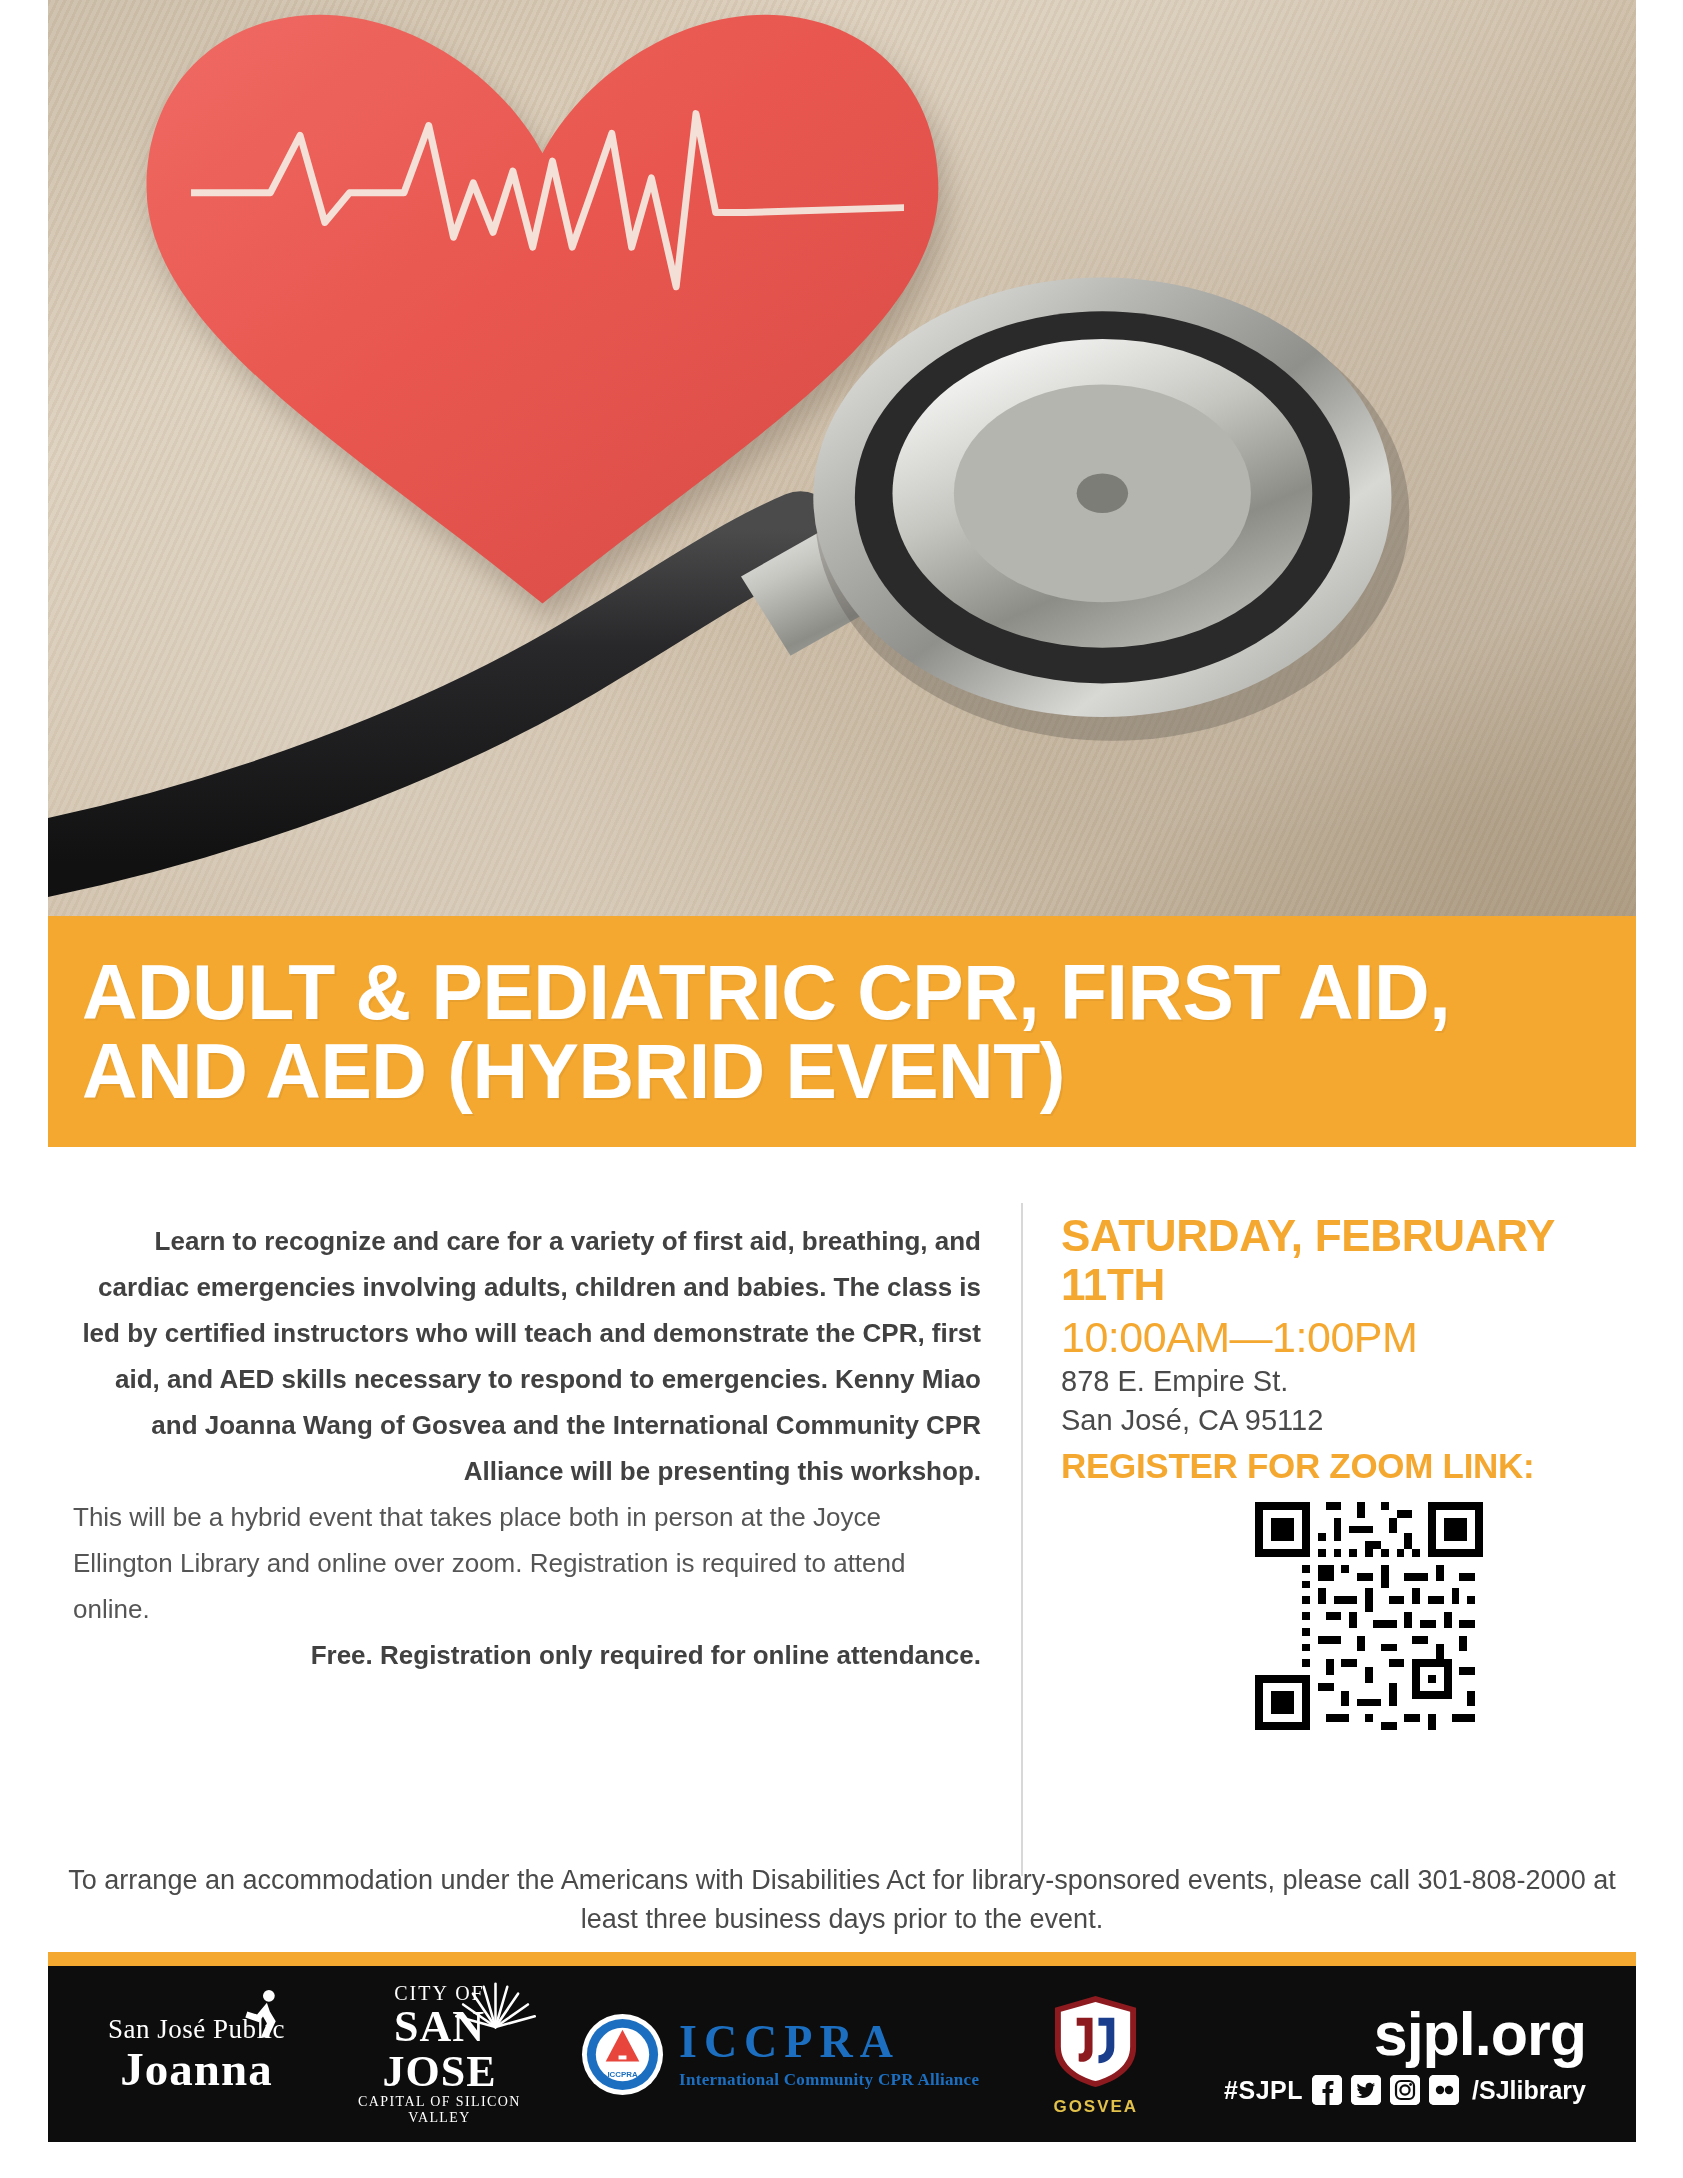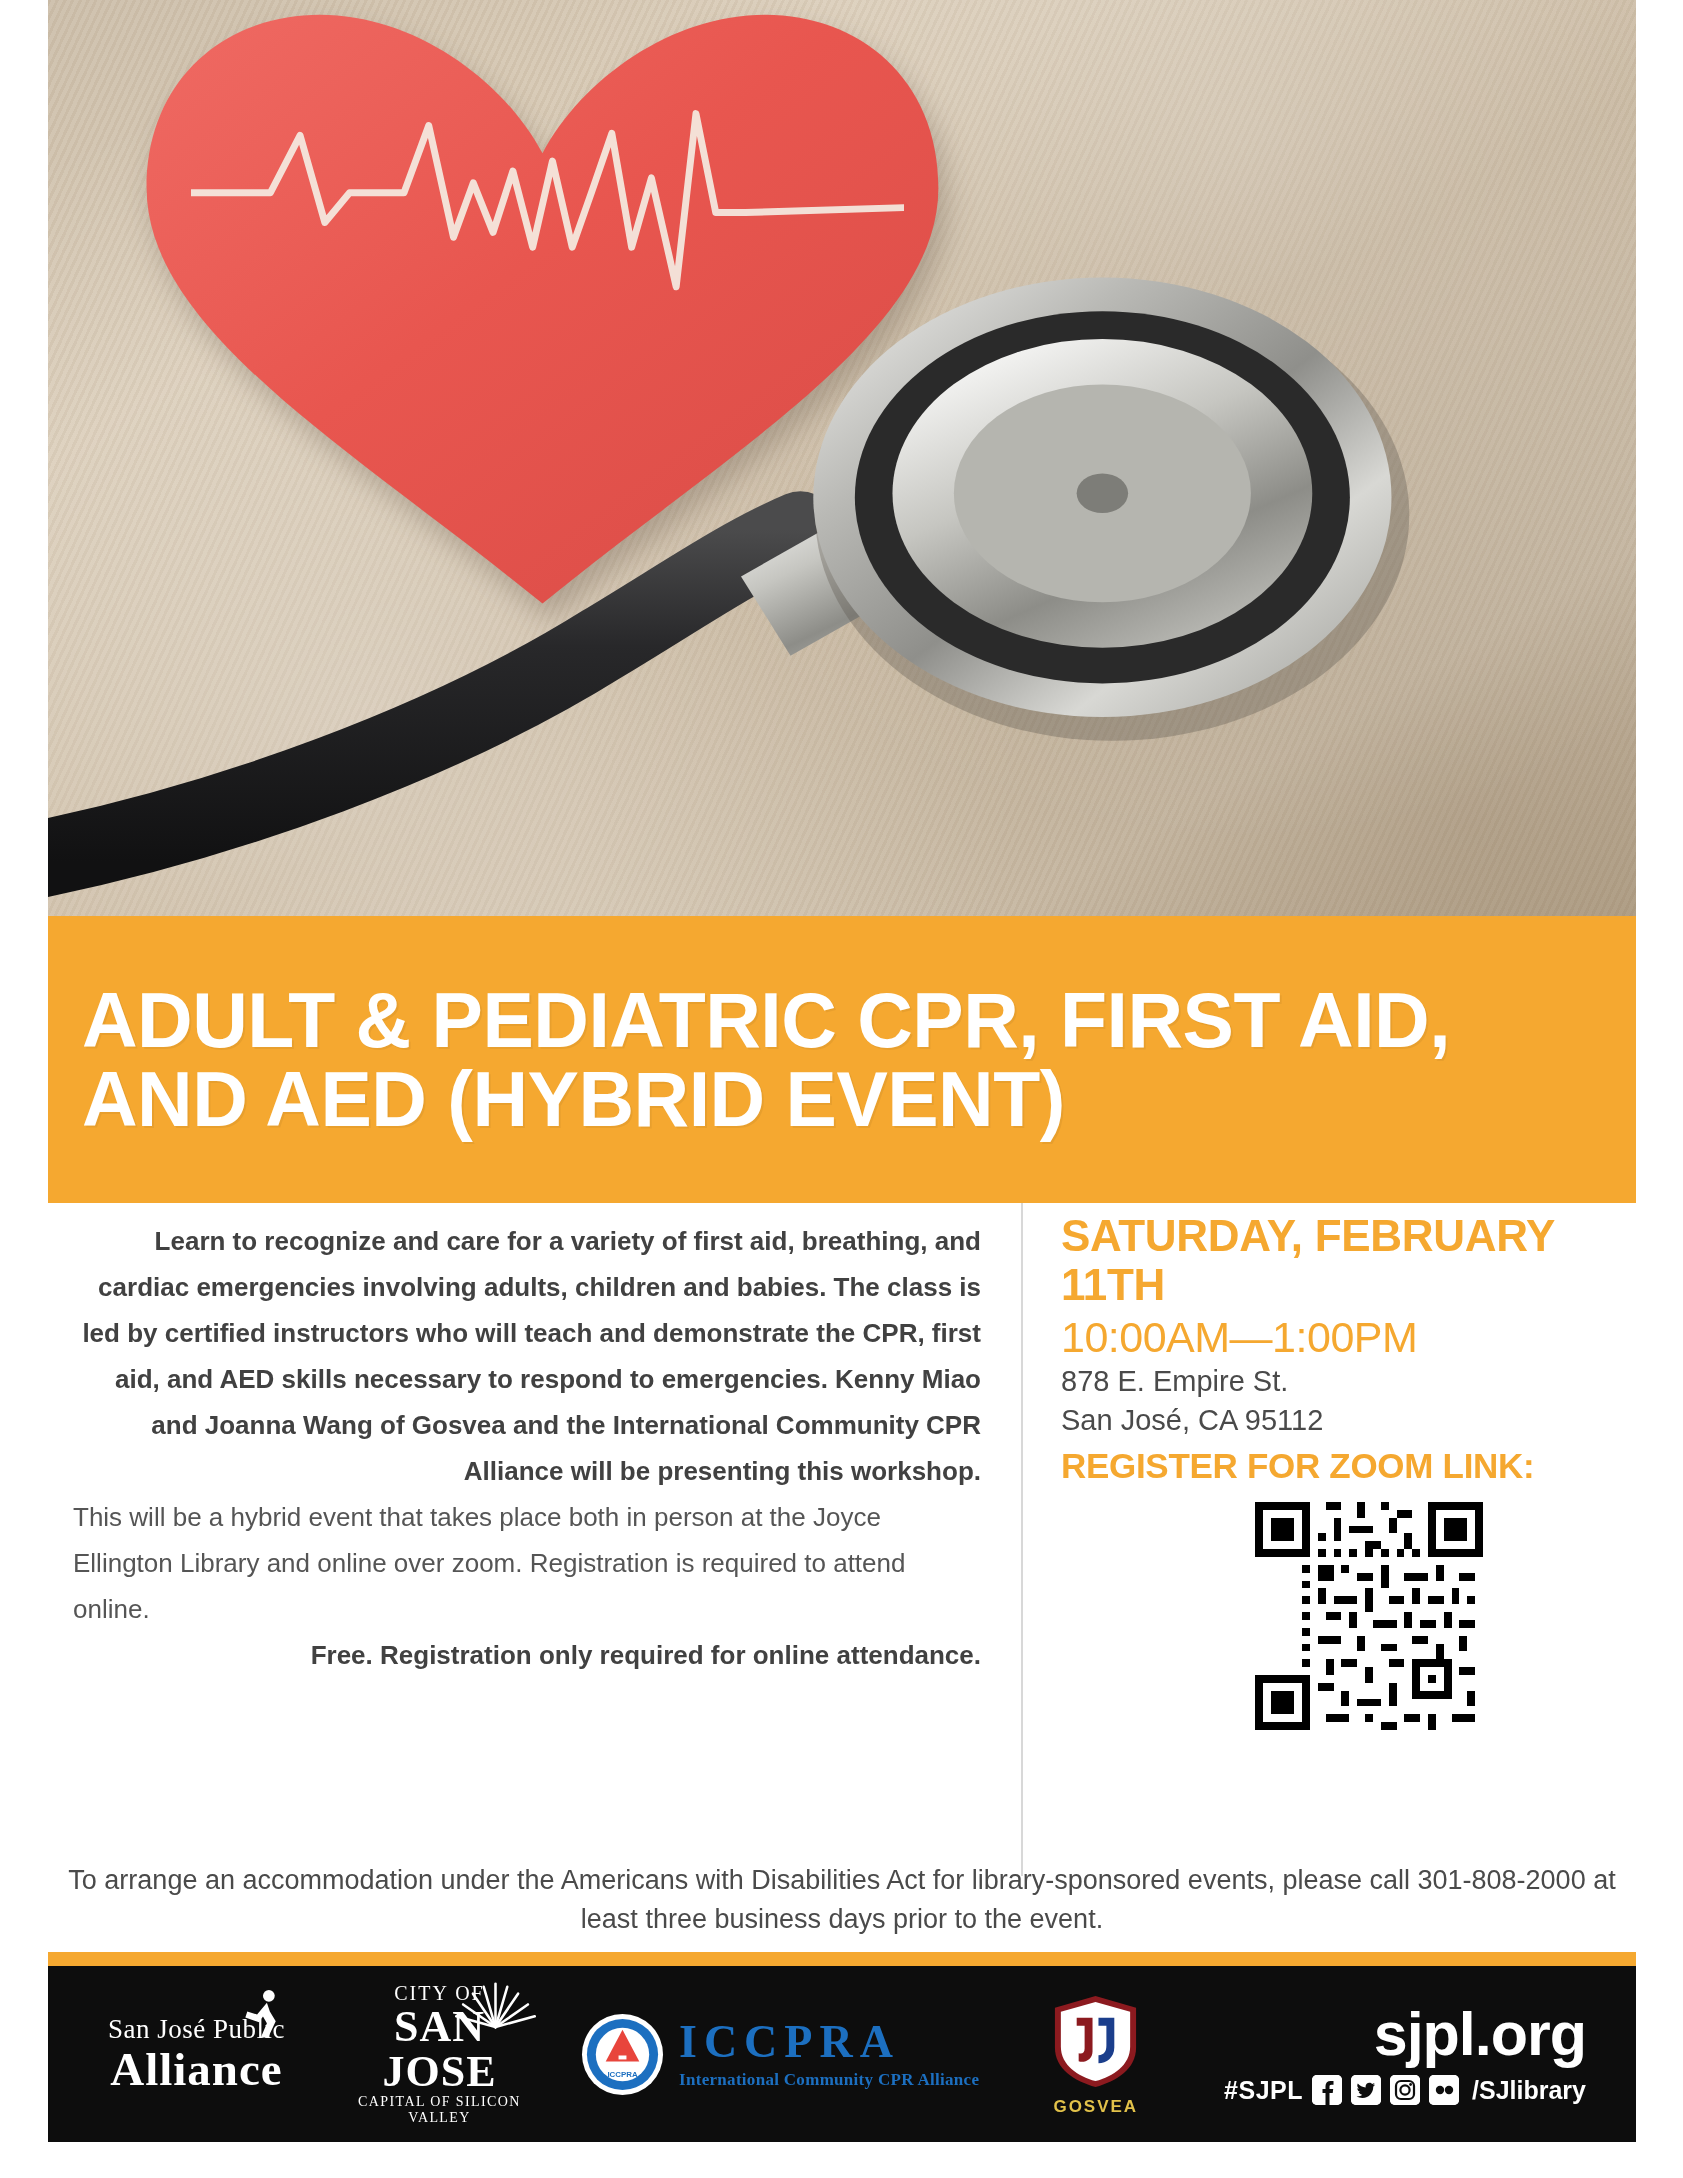--- a/index.html
+++ b/index.html
@@ -48,21 +48,21 @@
   .stetho {
     position: absolute;
     left: 0; top: 228px;
     width: 1588px; height: 693px;
   }
 
   
   .title-bar {
     position: absolute;
     left: 48px; top: 916px;
-    width: 1588px; height: 287px;
+    width: 1588px; height: 231px;
     background: #F5A830;
     display: flex;
     align-items: center;
     padding: 0 34px;
   }
   .title-bar h1 {
     color: #ffffff;
     font-size: 77px;
     line-height: 1.02;
     font-weight: bold;
@@ -372,21 +372,21 @@
 
   <div class="footer-rule"></div>
   <div class="footer">
 
     <div class="logo sjpl-logo">
       <svg class="runner" width="46" height="51" viewBox="0 0 46 52">
         <circle cx="30" cy="8" r="6" fill="#ffffff"></circle>
         <path d="M28 15 L18 27 L8 24 L6 30 L20 35 L24 29 L28 36 L22 50 L29 51 L37 34 L31 24 Z" fill="#ffffff"></path>
       </svg>
       <div class="l1">San José Public</div>
-      <div class="l2">Alliance</div>
+      <div class="l2">Joanna</div>
     </div>
 
     <div class="logo sj-logo">
       <svg class="sj-sun" width="89" height="53" viewBox="0 0 90 54">
         <g stroke="#ffffff" stroke-width="2.6" stroke-linecap="round">
           <line x1="45" y1="52" x2="45" y2="8"></line>
           <line x1="45" y1="52" x2="33" y2="11"></line>
           <line x1="45" y1="52" x2="57" y2="11"></line>
           <line x1="45" y1="52" x2="22" y2="18"></line>
           <line x1="45" y1="52" x2="68" y2="18"></line>

